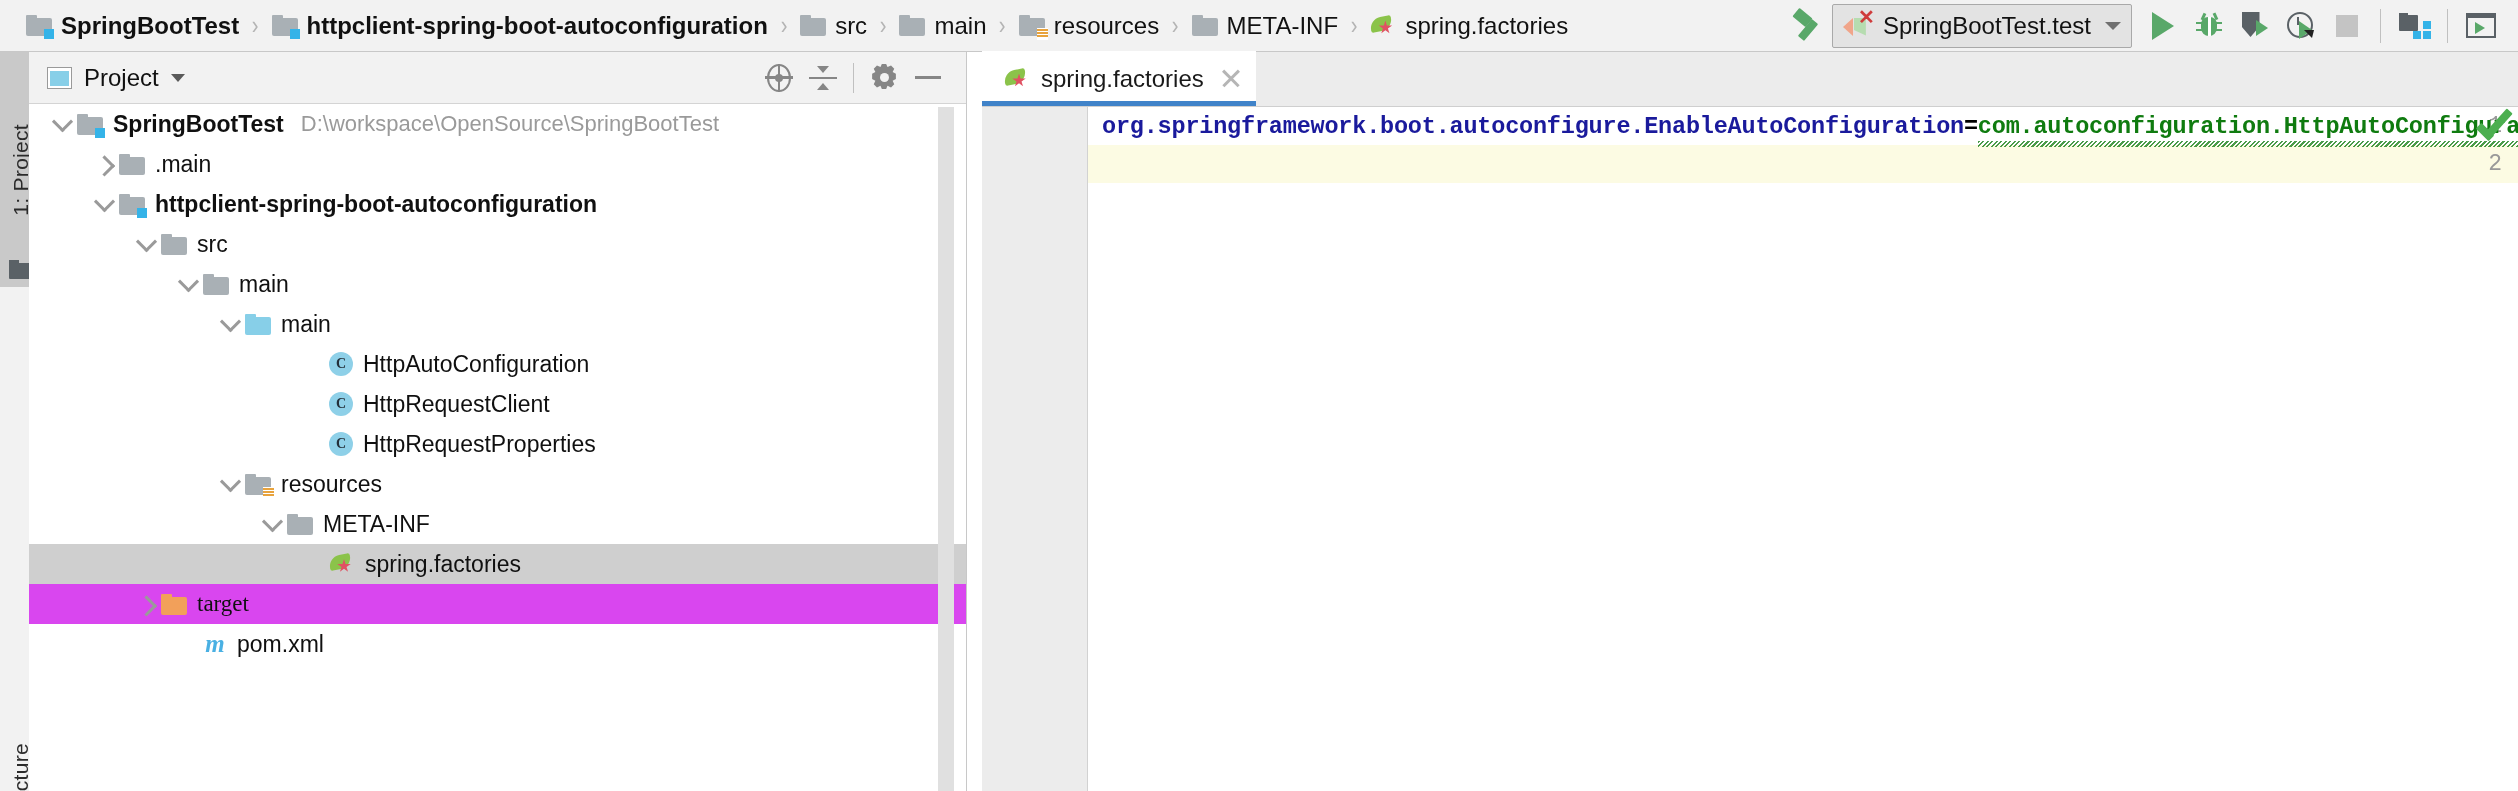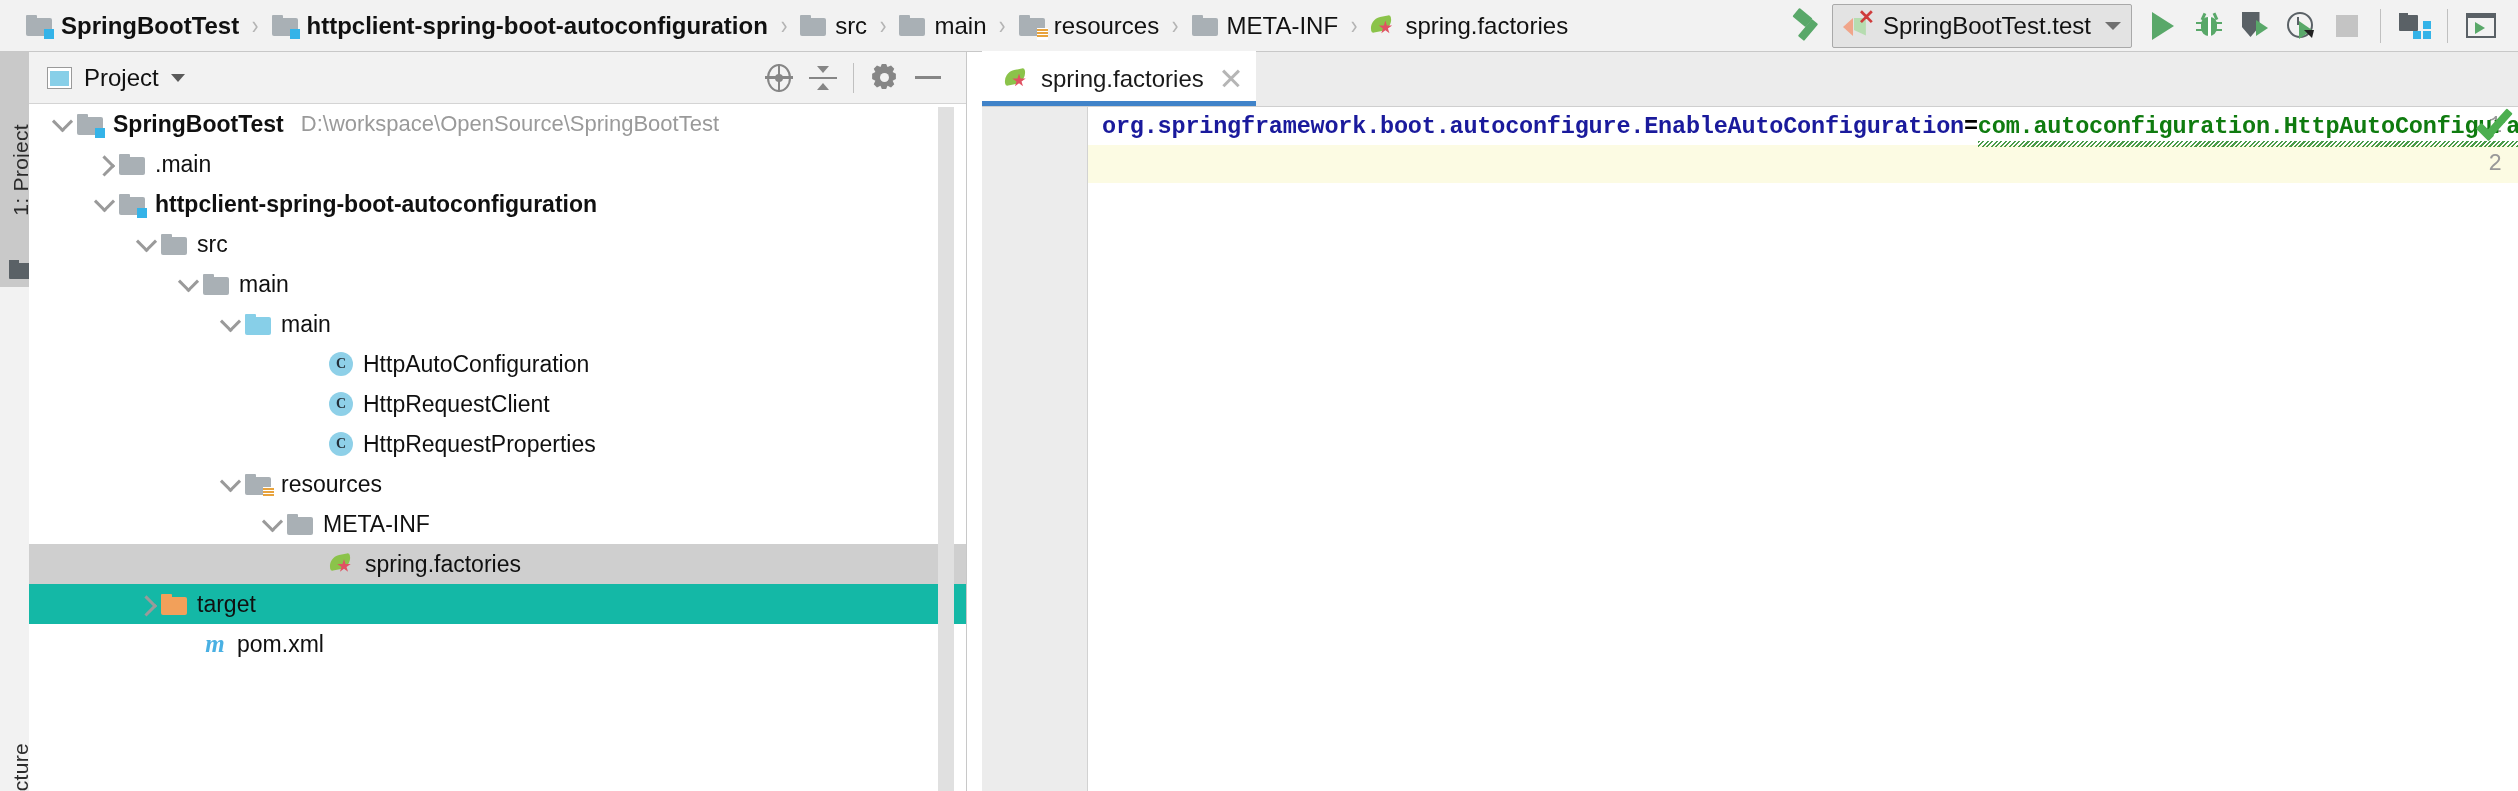--- a/index.html
+++ b/index.html
@@ -224,21 +224,21 @@
   .ic-gear .h{position:absolute;left:9px;top:9px;width:9px;height:9px;border-radius:50%;background:#f2f2f2;}
   .ic-min{width:26px;height:3.5px;background:#868686;}
 
   
   .tree{position:relative;background:#ffffff;height:686px;overflow:hidden;}
   .trow{
     position:relative;display:flex;align-items:center;height:40px;
     padding-left:0;cursor:default;white-space:nowrap;
   }
   .trow.sel{background:#cfcfcf;}
-  .trow.hl{background:#14b8a6;}
+  .trow.hl{background:#d946ef;font-family:Liberation Serif, serif;}
   .tarrow{
     width:30px;height:40px;display:flex;align-items:center;justify-content:center;flex:0 0 auto;
   }
   .tarrow .chev{
     width:12px;height:12px;border-right:3px solid #9a9a9a;border-bottom:3px solid #9a9a9a;
   }
   .tarrow.down .chev{transform:rotate(45deg) translate(-2px,-2px);}
   .tarrow.right .chev{transform:rotate(-45deg) translate(-1px,1px);}
   .tlabel{font-size:23px;color:#101010;margin-left:10px;}
   .tlabel.b{font-weight:bold;}

